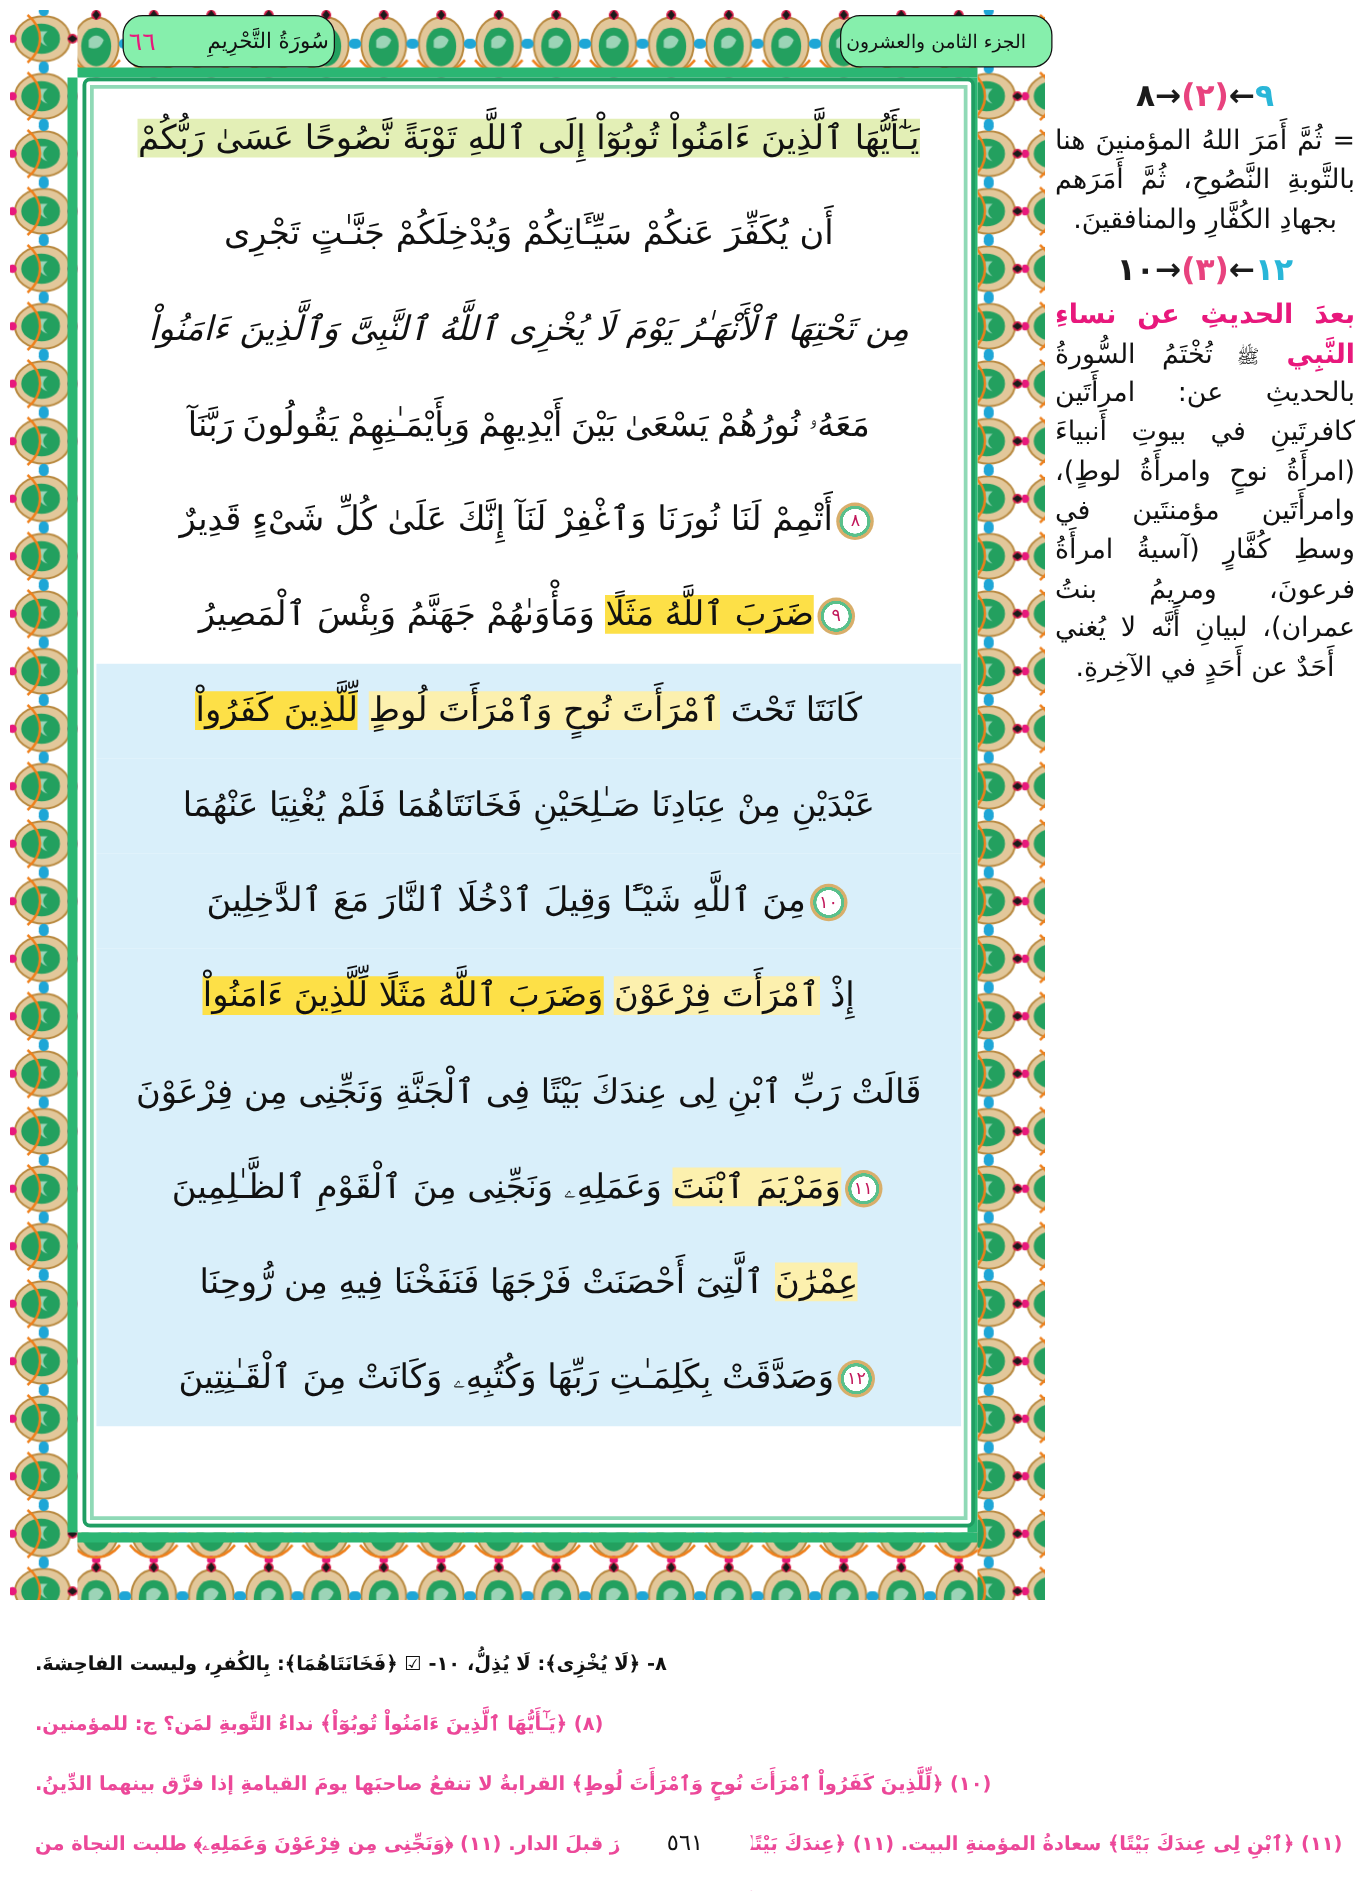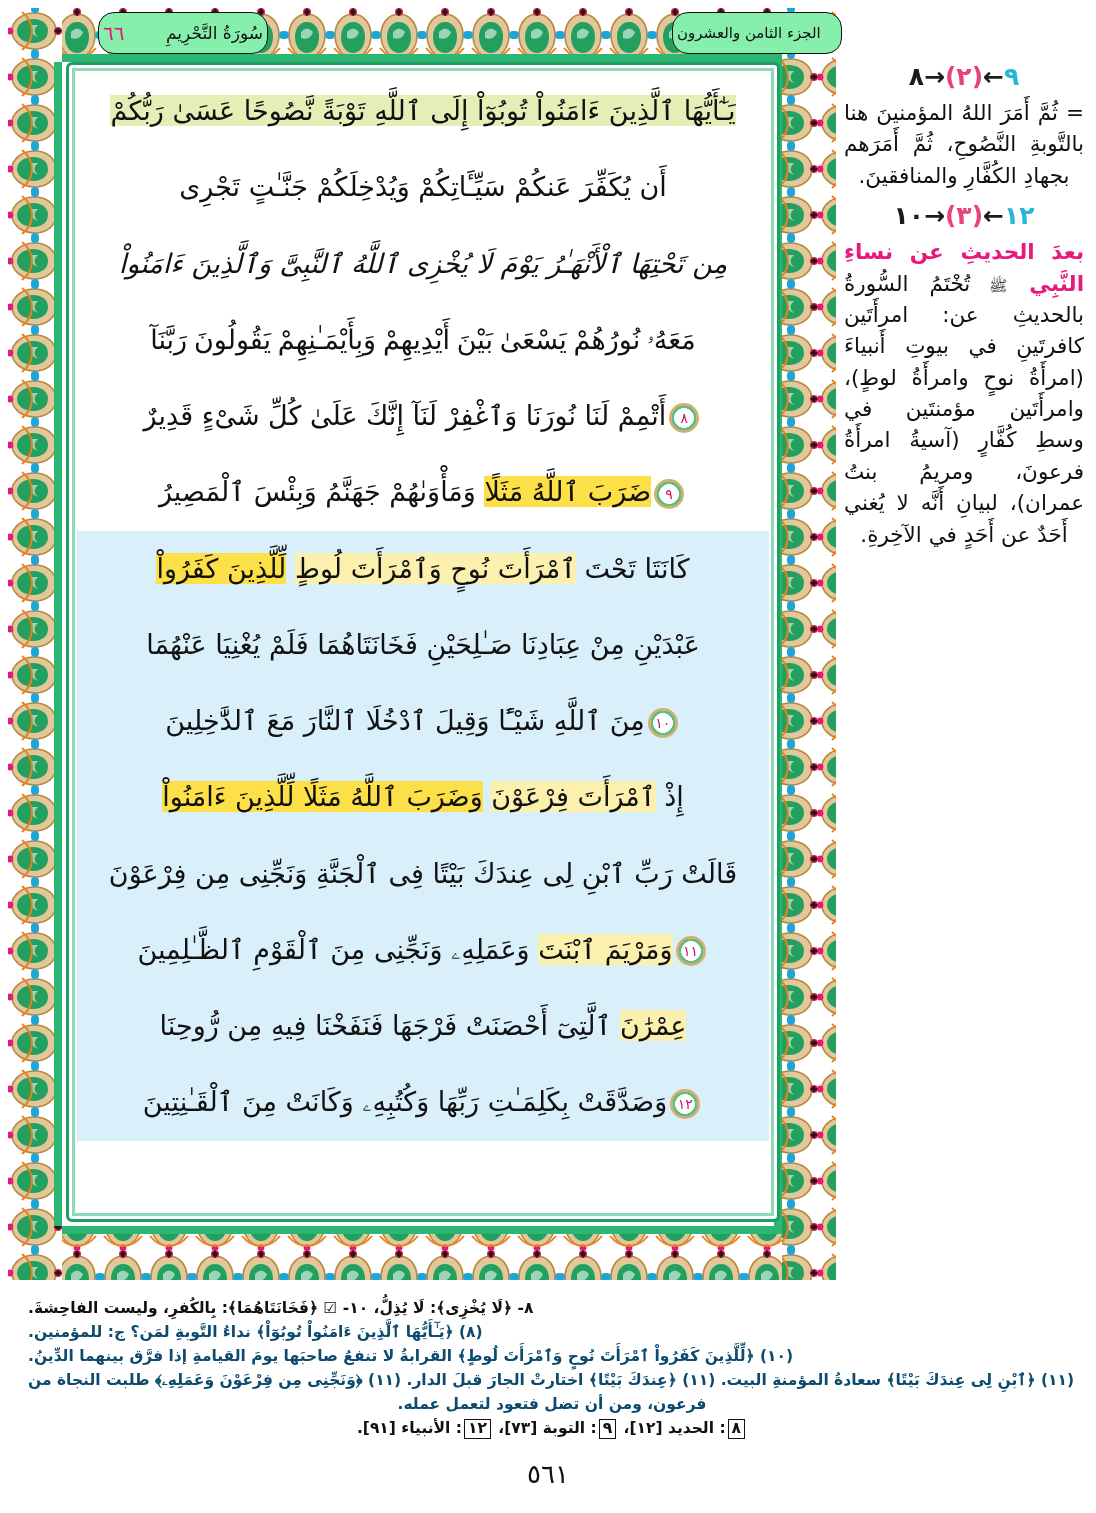--- a/index.html
+++ b/index.html
@@ -88,21 +88,21 @@
   .sb-text .salla{font-size:15px;}
 
   
   .pagenum{
     position:absolute;left:50%;transform:translateX(-50%);
     bottom:18px;
     width:106px;height:42px;
     background:#ffffff;
     border-radius:50%/50%;
     display:flex;align-items:center;justify-content:center;
-    font-size:26px;color:#111;
+    font-size:18px;color:#111;
     z-index:5;
     box-shadow:0 0 0 1px #ffffff;
   }
 
   
   .hdr-cart{
     position:absolute;top:12px;height:42px;
     background:#86efac;border:1.6px solid #111;border-radius:16px;
     display:flex;align-items:center;justify-content:space-between;
     z-index:6;
@@ -117,22 +117,22 @@
   
   .footnotes{
     position:absolute;left:28px;right:20px;top:1296px;
     direction:rtl;text-align:right;
     font-family:"DejaVu Sans","Liberation Sans",sans-serif;
   }
   .fn-line{
     font-size:15.5px;line-height:1.55;white-space:nowrap;
     font-weight:bold;
   }
-  .fn-black{color:#111;text-align:left;}
-  .fn-pink{color:#0c4a6e;}
+  .fn-black{color:#111;text-align:left;margin-top:23px;}
+  .fn-pink{color:#ec4899;margin-top:24px;}
   .fn-l1{text-align:left;}
   .fn-c{text-align:center;}
   .fn-box{
     display:inline-block;border:1.4px solid #111;
     padding:0 3px;margin:0 2px;line-height:1.15;
   }
 </style>
 </head>
 <body>
 

